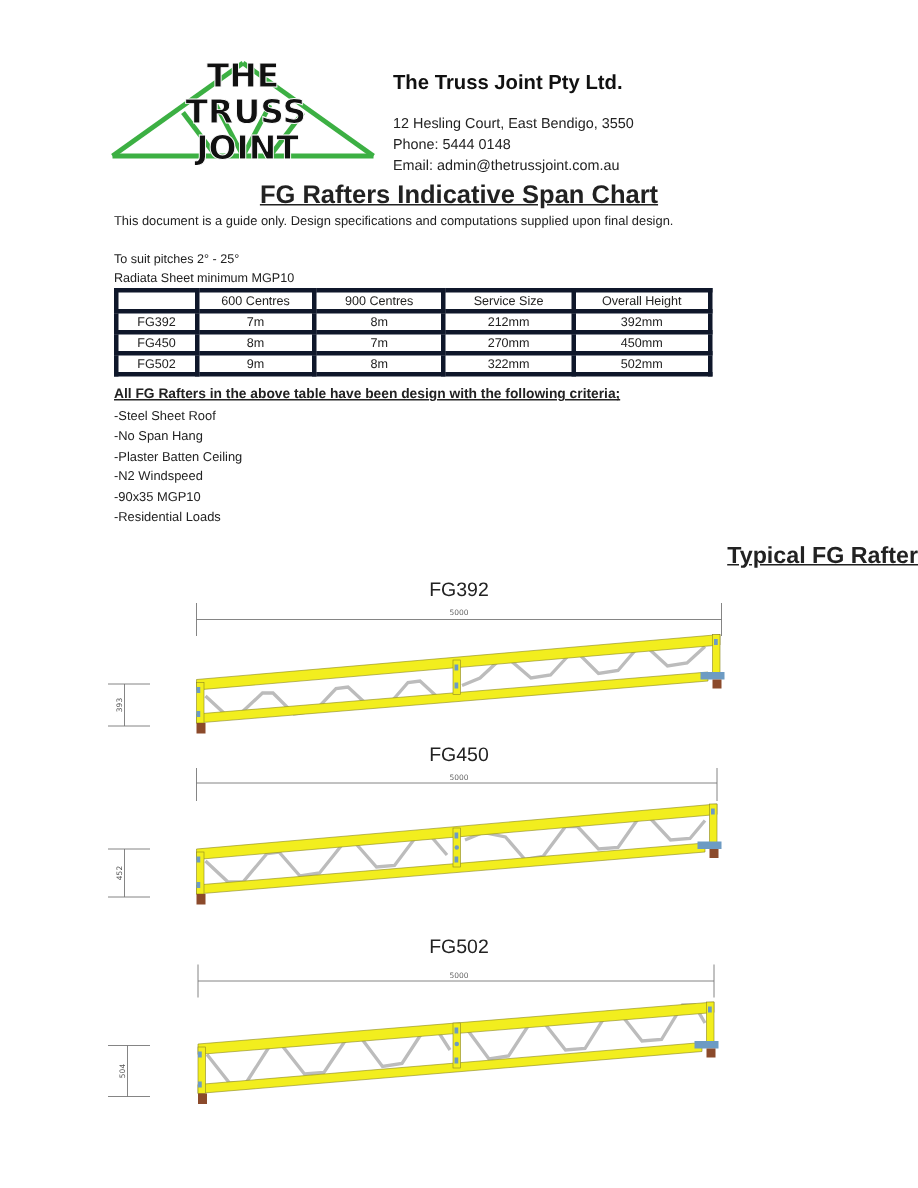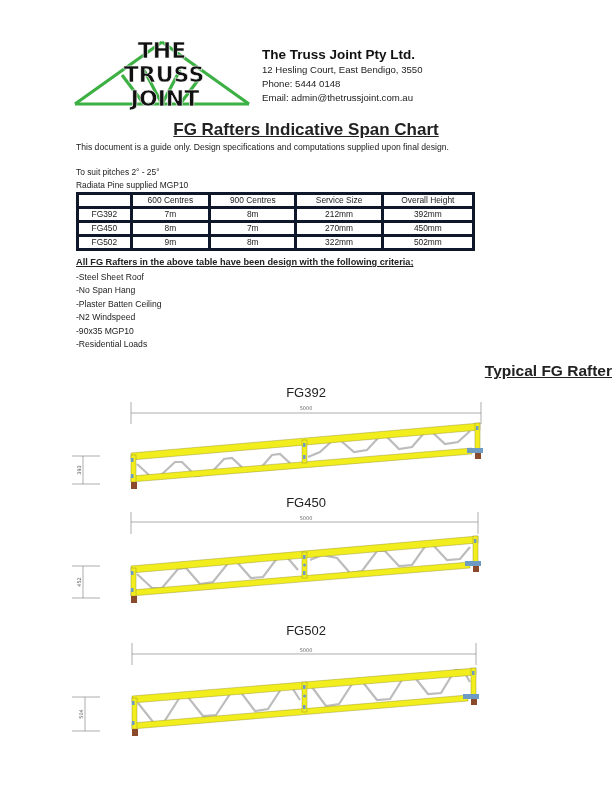--- a/index.html
+++ b/index.html
@@ -1,21 +1,21 @@
 <!DOCTYPE html>
 <html><head>
 <meta charset="utf-8">
 <style>
   html, body { margin: 0; padding: 0; background: #ffffff; }
   body { width: 612px; height: 792px; position: relative; overflow: hidden;
          font-family: "Liberation Sans", "DejaVu Sans", sans-serif; color: #222; }
   .abs { position: absolute; }
   .logo { left: 72px; top: 30px; width: 180px; height: 80px; }
   .company { left: 262px; top: 47px; }
-  .company .name { font-size: 13.5px; font-weight: bold; color: #111; margin-bottom: 1px; }
+  .company .name { font-size: 13.5px; font-weight: bold; color: #111; margin-bottom: 14px; }
   .company .line { font-size: 9.6px; line-height: 14px; color: #222; }
   .title { left: 0; width: 612px; top: 120px; text-align: center; font-size: 17px; font-weight: bold; }
   .title span { text-decoration: underline; }
   .disclaimer { left: 76px; top: 142px; font-size: 8.6px; }
   .pitch { left: 76px; top: 167px; font-size: 8.4px; }
   .pine { left: 76px; top: 180px; font-size: 8.4px; }
   table.span { position: absolute; left: 76px; top: 192px; width: 399px; border-collapse: collapse; font-size: 8.4px; }
   table.span td, table.span th { border: 3px solid #0f172a; text-align: center; font-weight: normal; height: 11px; padding: 0; line-height: 11px; }
   .criteria-head { left: 76px; top: 257px; font-size: 9.2px; font-weight: bold; text-decoration: underline; }
   .criteria { left: 76px; top: 271px; font-size: 8.6px; line-height: 13.4px; }
@@ -49,21 +49,21 @@
 <div class="abs company">
   <div class="name">The Truss Joint Pty Ltd.</div>
   <div class="line">12 Hesling Court, East Bendigo, 3550</div>
   <div class="line">Phone: 5444 0148</div>
   <div class="line">Email: admin@thetrussjoint.com.au</div>
 </div>
 
 <div class="abs title"><span>FG Rafters Indicative Span Chart</span></div>
 <div class="abs disclaimer">This document is a guide only. Design specifications and computations supplied upon final design.</div>
 <div class="abs pitch">To suit pitches 2° - 25°</div>
-<div class="abs pine">Radiata Pine supplied MGP10</div>
+<div class="abs pine">Radiata Sheet minimum MGP10</div>
 
 <table class="span">
   <colgroup>
     <col style="width:54px">
       <col style="width:79px">
       <col style="width:87px">
       <col style="width:87px">
       <col style="width:92px">
   </colgroup>
   <tbody>

